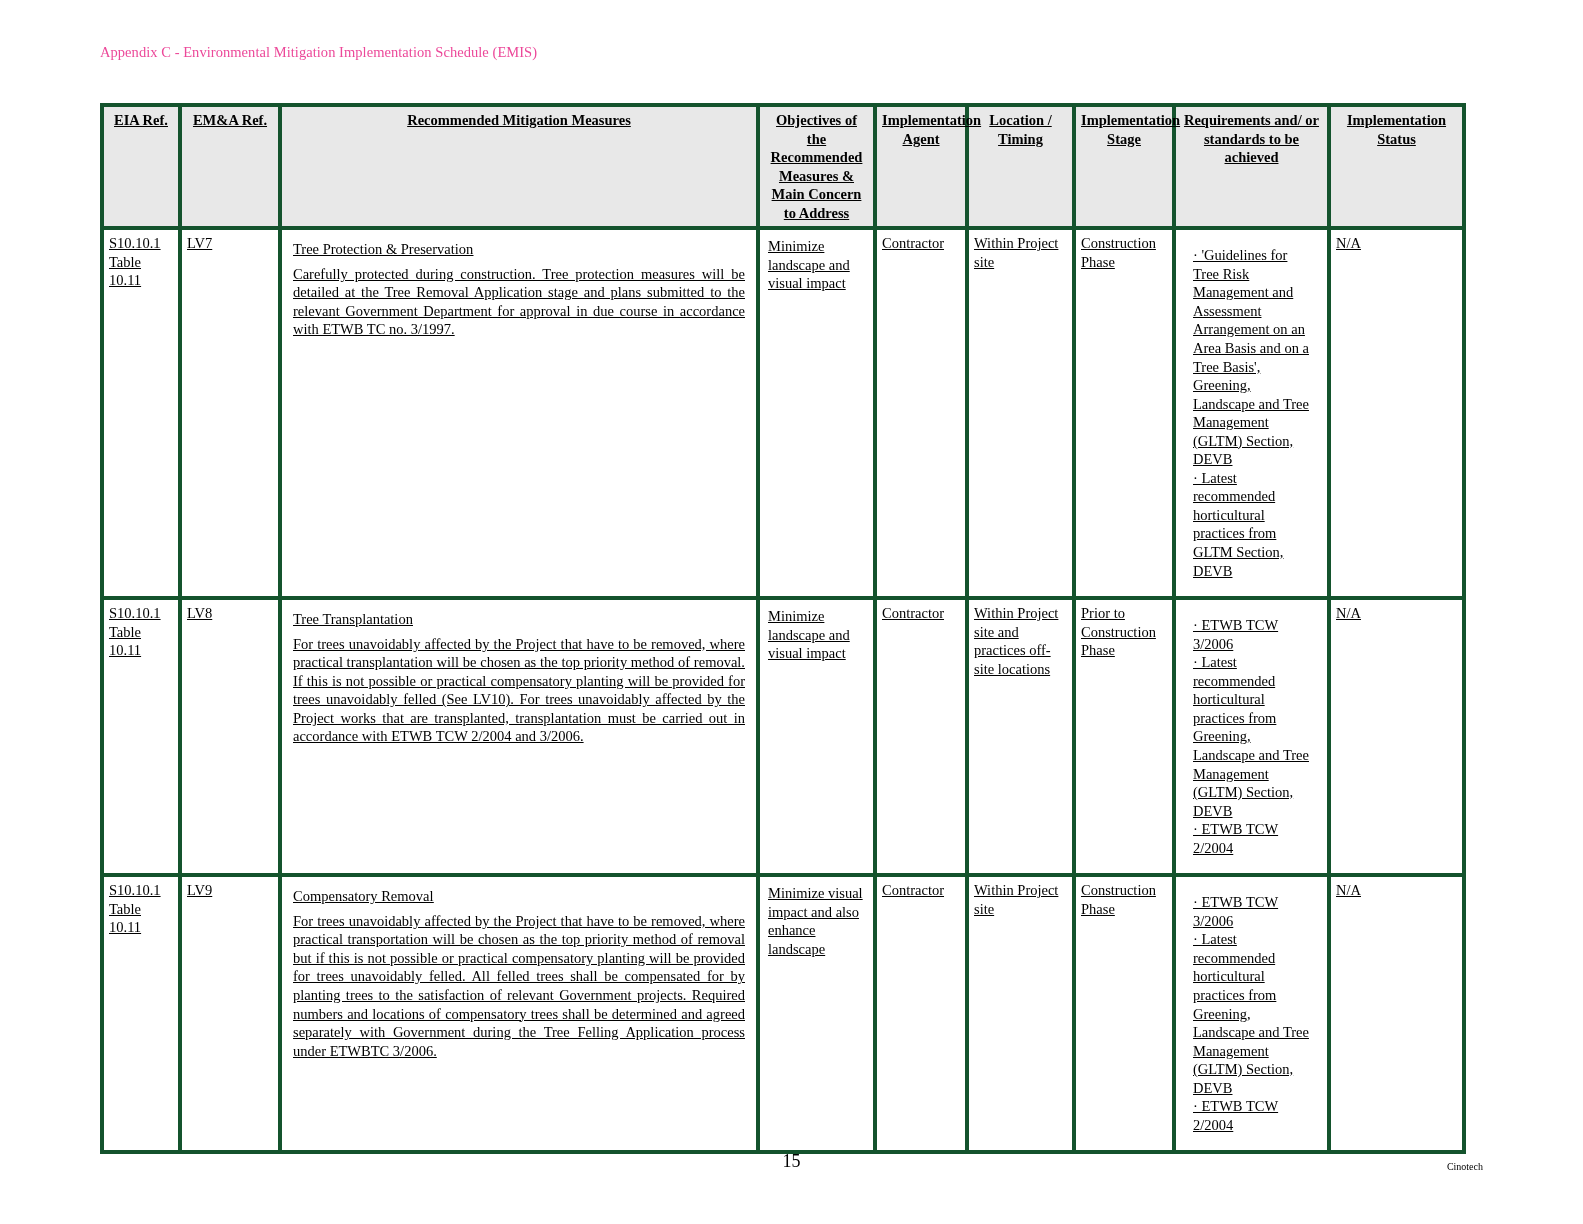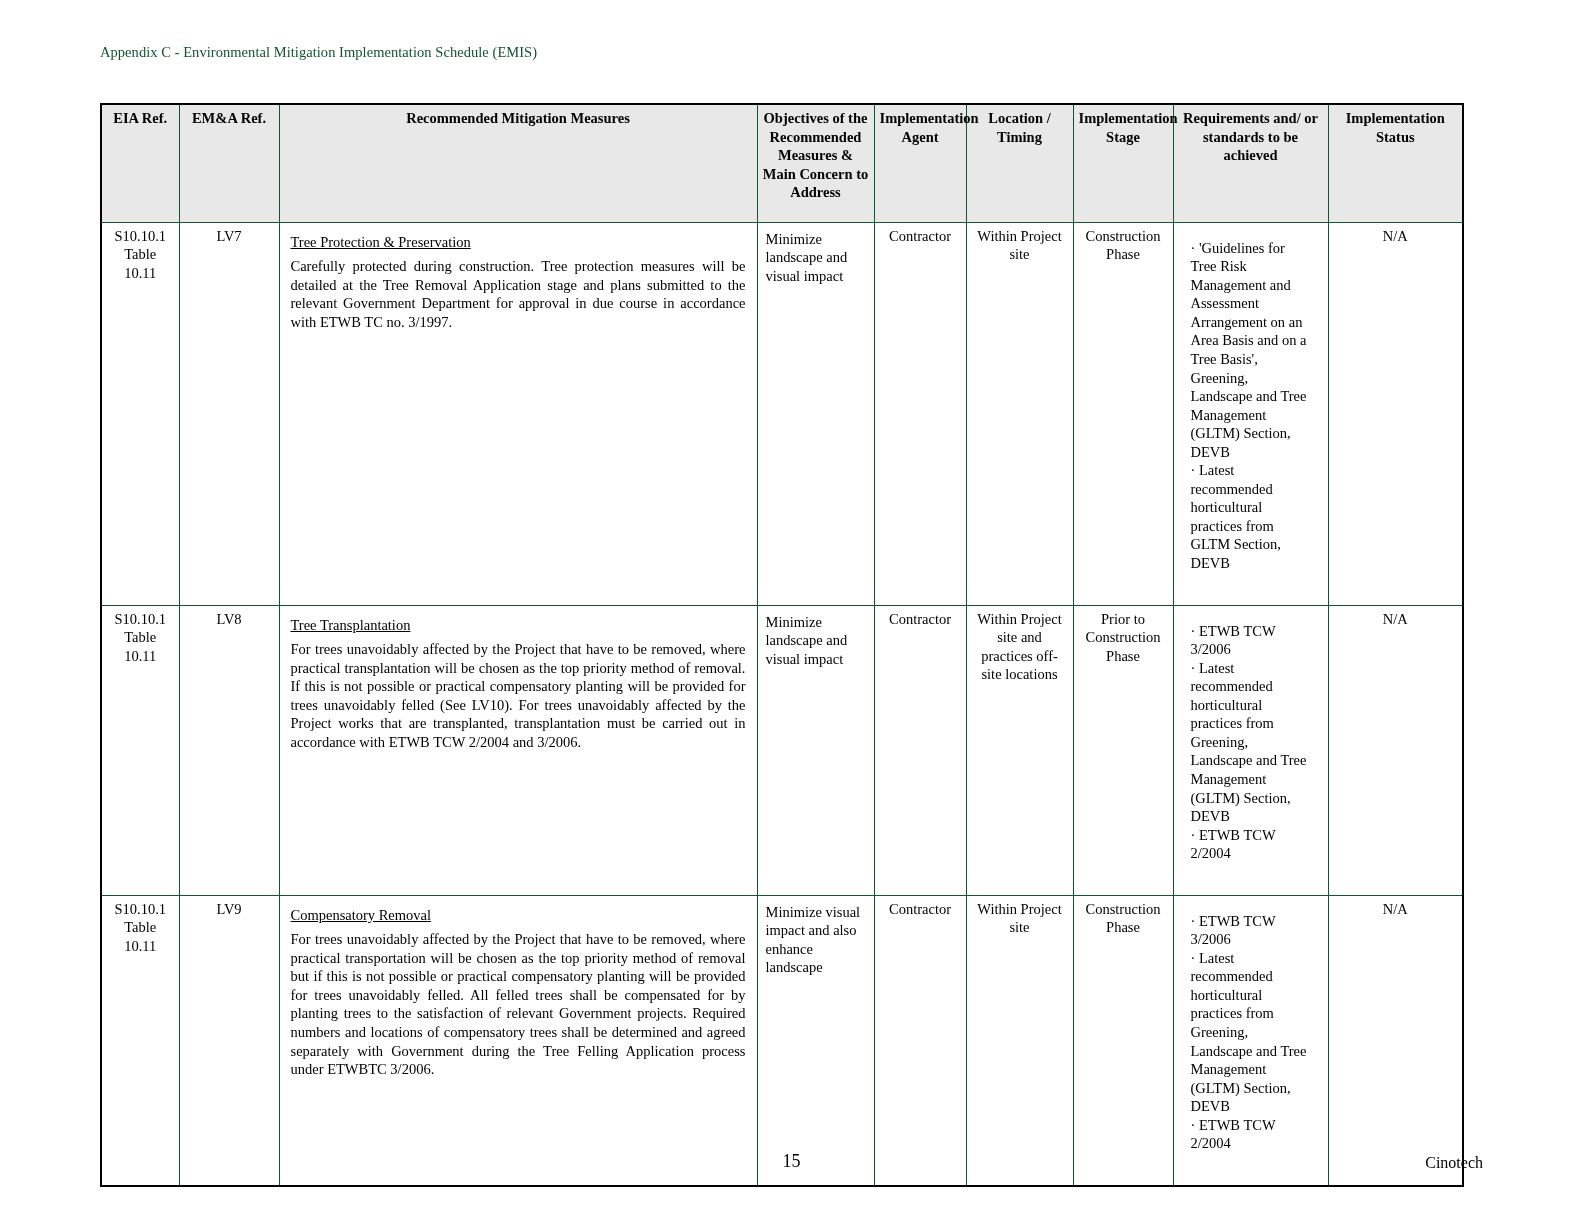--- a/index.html
+++ b/index.html
@@ -17,47 +17,47 @@
   }
   .page {
     position: relative;
     width: 1583px;
     height: 1224px;
     box-sizing: border-box;
     padding: 44px 100px 0 100px;
   }
   .header {
     font-size: 14.5px;
-    color: #14532d;
+    color: #ec4899;
     margin-bottom: 42px;
     letter-spacing: 0.05px;
   }
   table.emis {
     border-collapse: collapse;
     width: 1362px;
     table-layout: fixed;
     border: 2px solid #000;
   }
   table.emis th, table.emis td {
-    border: 1px solid #14532d;
+    border: 4px solid #14532d;
     vertical-align: top;
-    padding: 4px 5px 20px 5px;
+    padding: 4px 5px 4px 5px;
     font-size: 14.5px;
     line-height: 1.28;
+    text-decoration: underline;
   }
   thead th {
     background: #e8e8e8;
     text-align: center;
     font-weight: bold;
     vertical-align: middle;
     padding: 6px 4px;
     line-height: 1.25;
   }
   td.center {
-    text-align: center;
     margin-top: 40px;
   }
   td.just p {
     margin: 6px;
     text-align: justify;
     text-justify: inter-word;
   }
   td.just p.title {
     text-decoration: underline;
     text-align: left;
@@ -79,21 +79,21 @@
     left: 0;
     right: 0;
     bottom: 52px;
     text-align: center;
     font-size: 18px;
   }
   .footer-right {
     position: absolute;
     right: 100px;
     bottom: 52px;
-    font-size: 16px;
+    font-size: 10px;
   }
   .clip-cell {
     overflow: hidden;
   }
 </style>
 </head>
 <body>
 
 <div class="page">
 

